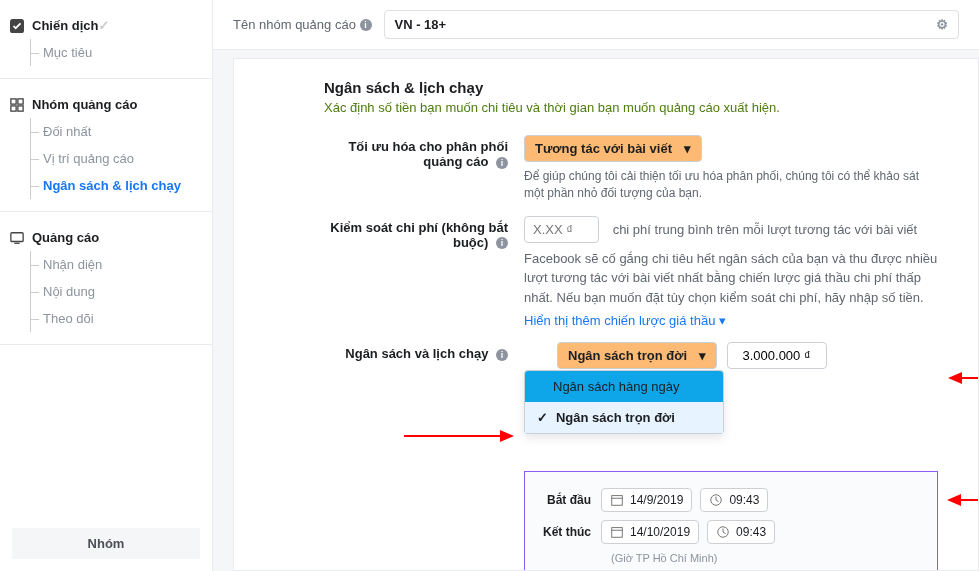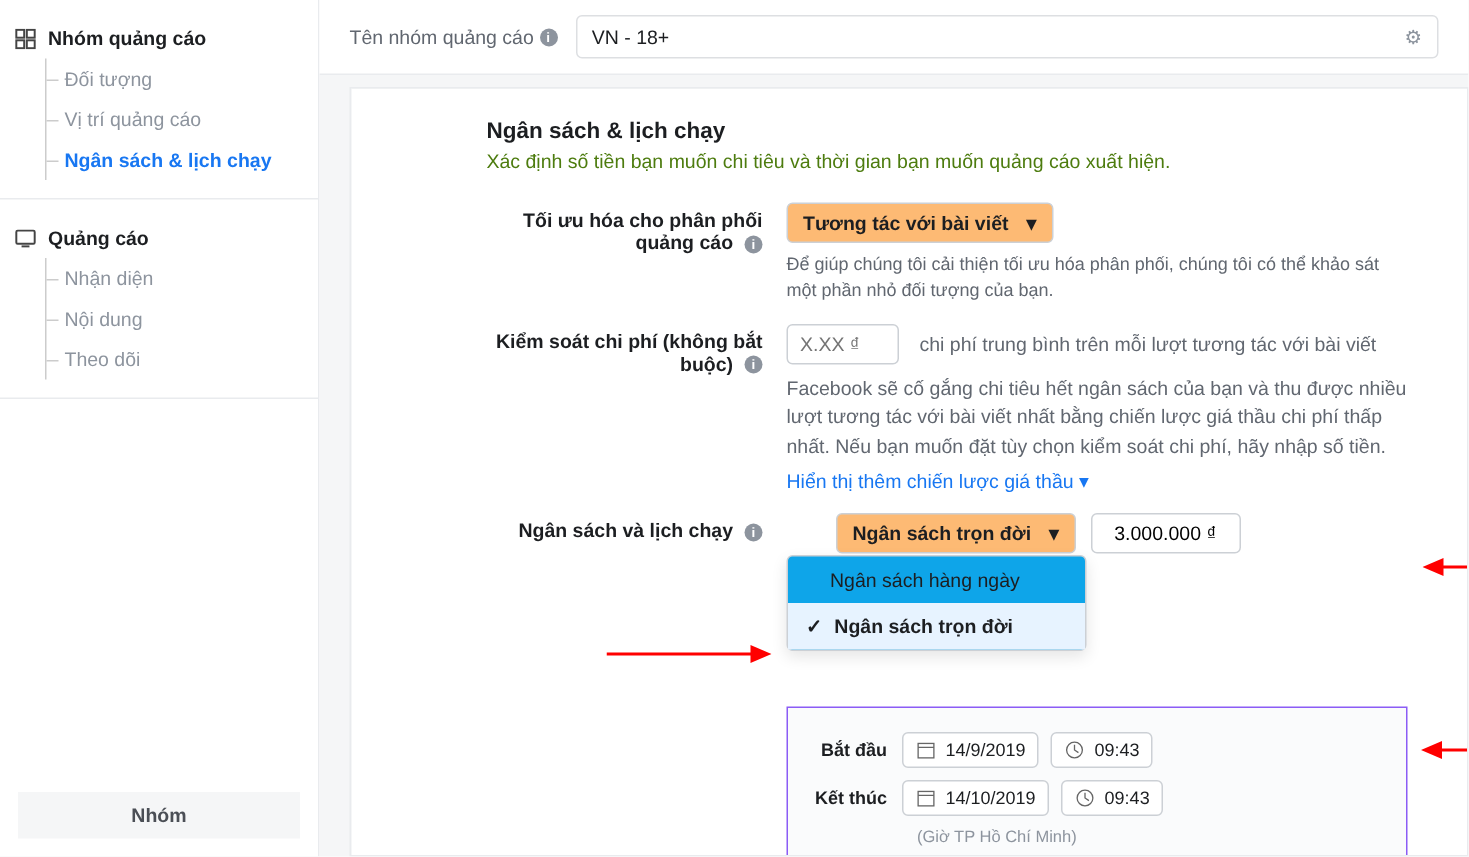--- a/index.html
+++ b/index.html
@@ -12,21 +12,21 @@
 .sb-items { margin-left: 20px; border-left: 1px solid #ccc; padding-left: 0; }
 .sb-item { padding: 6px 0 6px 12px; color: #8d949e; font-size: 13px; position: relative; cursor: pointer; }
 .sb-item::before { content: ''; position: absolute; left: 0; top: 50%; width: 8px; height: 1px; background: #ccc; }
 .sb-item.active { color: #1877f2; font-weight: 600; }
 .sb-check { float: right; color: #ccc; }
 .sb-footer { margin-top: auto; padding: 12px; }
 .btn-close { width: 100%; padding: 8px; background: #f5f6f7; border: none; font-size: 13px; font-weight: 600; color: #4b4f56; cursor: pointer; }
 .main { flex: 1; background: #f5f6f7; display: flex; flex-direction: column; }
 .topbar { display: flex; align-items: center; padding: 10px 20px; background: #fff; border-bottom: 1px solid #e9ebee; }
 .topbar-label { font-size: 13px; color: #616770; margin-right: 12px; display: flex; align-items: center; }
-.topbar-input { flex: 1; padding: 6px 10px; border: 1px solid #dddfe2; border-radius: 4px; font-size: 13px; display: flex; align-items: center; justify-content: space-between; }
+.topbar-input { flex: 1; padding: 6px 10px; border: 1px solid #dddfe2; border-radius: 4px; font-size: 13px; display: flex; align-items: center; justify-content: space-between; font-weight: bold; }
 .gear { color: #8d949e; margin-left: 8px; }
 .content { flex: 1; padding: 20px 40px 20px 90px; overflow: auto; background: #fff; margin: 8px 0 0 20px; border: 1px solid #e9ebee; }
 .section-title { font-size: 15px; font-weight: 600; color: #1c1e21; margin-bottom: 4px; }
 .section-sub { font-size: 13px; color: #4d7c0f; margin-bottom: 20px; }
 .form-row { display: flex; margin-bottom: 14px; }
 .form-label { width: 200px; text-align: right; padding-right: 16px; font-size: 13px; color: #1c1e21; font-weight: 600; padding-top: 4px; }
 .form-label .info-icon { margin-left: 4px; }
 .form-content { flex: 1; font-size: 13px; color: #1c1e21; }
 .dropdown { display: inline-flex; align-items: center; border: 1px solid #ccd0d5; background: #fdba74; padding: 5px 10px; border-radius: 4px; font-size: 13px; font-weight: 600; cursor: pointer; }
 .dropdown .caret { margin-left: 12px; }
@@ -57,29 +57,42 @@
 svg.icon { width: 14px; height: 14px; }
 </style>
 </head>
 <body>
 
 <div class="container">
   <div class="sidebar">
     <div class="sb-section">
       <div class="sb-header">
         <svg class="icon" viewBox="0 0 16 16">
+            <rect width="16" height="16" rx="3" fill="#444"></rect>
+            <path d="M4 8l2.5 2.5L12 5" stroke="#fff" stroke-width="2" fill="none"></path>
+          </svg>
+        <span>Chiến dịch</span>
+        <span class="sb-check">✓</span>
+      </div>
+      <div class="sb-items">
+        <div class="sb-item">Mục tiêu</div>
+      </div>
+    </div>
+    <div class="sb-section">
+      <div class="sb-header">
+        <svg class="icon" viewBox="0 0 16 16">
             <rect x="1" y="1" width="6" height="6" fill="none" stroke="#444" stroke-width="1.5"></rect>
             <rect x="9" y="1" width="6" height="6" fill="none" stroke="#444" stroke-width="1.5"></rect>
             <rect x="1" y="9" width="6" height="6" fill="none" stroke="#444" stroke-width="1.5"></rect>
             <rect x="9" y="9" width="6" height="6" fill="none" stroke="#444" stroke-width="1.5"></rect>
           </svg>
         <span>Nhóm quảng cáo</span>
       </div>
       <div class="sb-items">
-        <div class="sb-item">Đối tượng</div>
+        <div class="sb-item">Đối nhất</div>
         <div class="sb-item">Vị trí quảng cáo</div>
         <div class="sb-item active">Ngân sách &amp; lịch chạy</div>
       </div>
     </div>
     <div class="sb-section">
       <div class="sb-header">
         <svg class="icon" viewBox="0 0 16 16">
             <rect x="1" y="2" width="14" height="10" rx="1" fill="none" stroke="#444" stroke-width="1.5"></rect>
             <line x1="5" y1="14" x2="11" y2="14" stroke="#444" stroke-width="1.5"></line>
           </svg>

